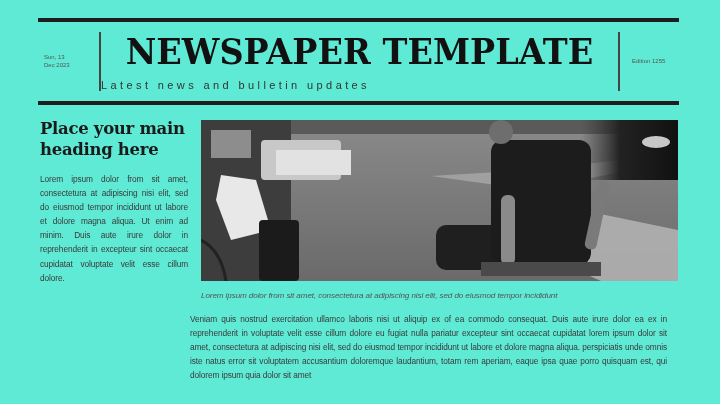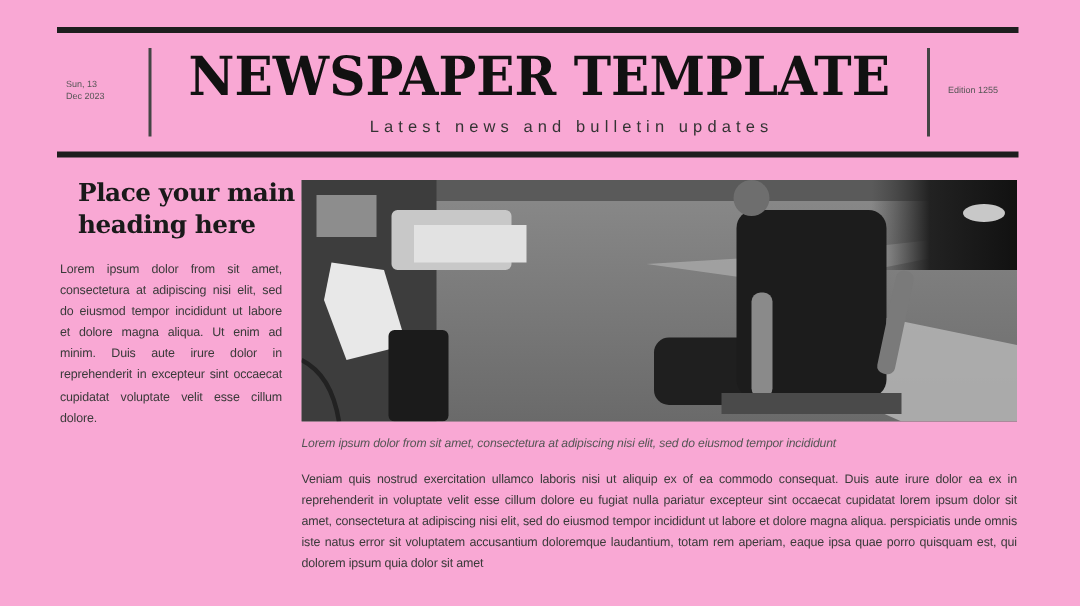--- a/index.html
+++ b/index.html
@@ -3,67 +3,67 @@
   <meta charset="utf-8">
   <style>
     * { box-sizing: border-box; margin: 0; padding: 0; }
     html, body { width: 720px; height: 404px; overflow: hidden; }
     body {
       background: #f1f1f1;
       font-family: "Liberation Sans", sans-serif;
       color: #2a2a2a;
       position: relative;
     }
-    .page { position: absolute; left: 0; top: 0; width: 720px; height: 404px; background: #f9a8d4; }
+    .page { position: absolute; left: 0; top: 0; width: 720px; height: 404px; background: #5eead4; }
 
     .rule { position: absolute; left: 38px; width: 641px; height: 4px; background: #1e1e1e; }
     .rule-top { top: 18px; }
     .rule-bottom { top: 101px; }
 
     .vsep { position: absolute; top: 32px; width: 2px; height: 59px; background: #444; }
     .vsep-left { left: 99px; }
     .vsep-right { left: 618px; }
 
     .date { position: absolute; left: 44px; top: 53px; font-size: 6px; line-height: 8px; color: #555; }
     .edition { position: absolute; left: 632px; top: 58px; font-size: 6px; color: #555; }
 
     .masthead {
       position: absolute; left: 101px; width: 517px; top: 30px; text-align: center;
       font-family: "DejaVu Serif", "Liberation Serif", serif;
       font-weight: bold; font-size: 36px; letter-spacing: 0px; color: #111;
       line-height: 42px; transform: scaleX(0.93); transform-origin: center;
     }
     .tagline {
-      position: absolute; left: 101px; width: 560px; top: 79px; text-align: center;
+      position: absolute; left: 101px; width: 560px; top: 79px; 
       font-size: 11px; letter-spacing: 3.4px; color: #333;
     }
 
     .heading {
       position: absolute; left: 40px; top: 118px; width: 150px;
       font-family: "DejaVu Serif", "Liberation Serif", serif; font-weight: bold;
-      font-size: 16.5px; line-height: 21px; color: #1a1a1a; letter-spacing: -0.3px; margin-left: 12px;
+      font-size: 16.5px; line-height: 21px; color: #1a1a1a; letter-spacing: -0.3px;
     }
     .left-para {
       position: absolute; left: 40px; width: 148px;
       font-size: 8.3px; line-height: 14.1px; text-align: justify; color: #3a3a3a;
       letter-spacing: -0.1px;
     }
     .left-para-1 { top: 172px; }
     .left-para-2 { top: 298px; }
 
     .photo {
       position: absolute; left: 201px; top: 120px; width: 477px; height: 161px;
       background: #6d6d6d; overflow: hidden;
     }
     .caption {
       position: absolute; left: 201px; top: 291px; width: 477px;
       font-size: 8.1px; font-style: italic; color: #555; white-space: nowrap; letter-spacing: -0.1px;
     }
     .body-para {
-      position: absolute; left: 201px; top: 312px; width: 477px;
+      position: absolute; left: 190px; top: 312px; width: 477px;
       font-size: 8.3px; line-height: 14.1px; text-align: justify; color: #3a3a3a; letter-spacing: -0.1px;
     }
   </style>
 </head>
 <body>
 
 <div class="page">
   <div class="rule rule-top"></div>
 
   <div class="date">

